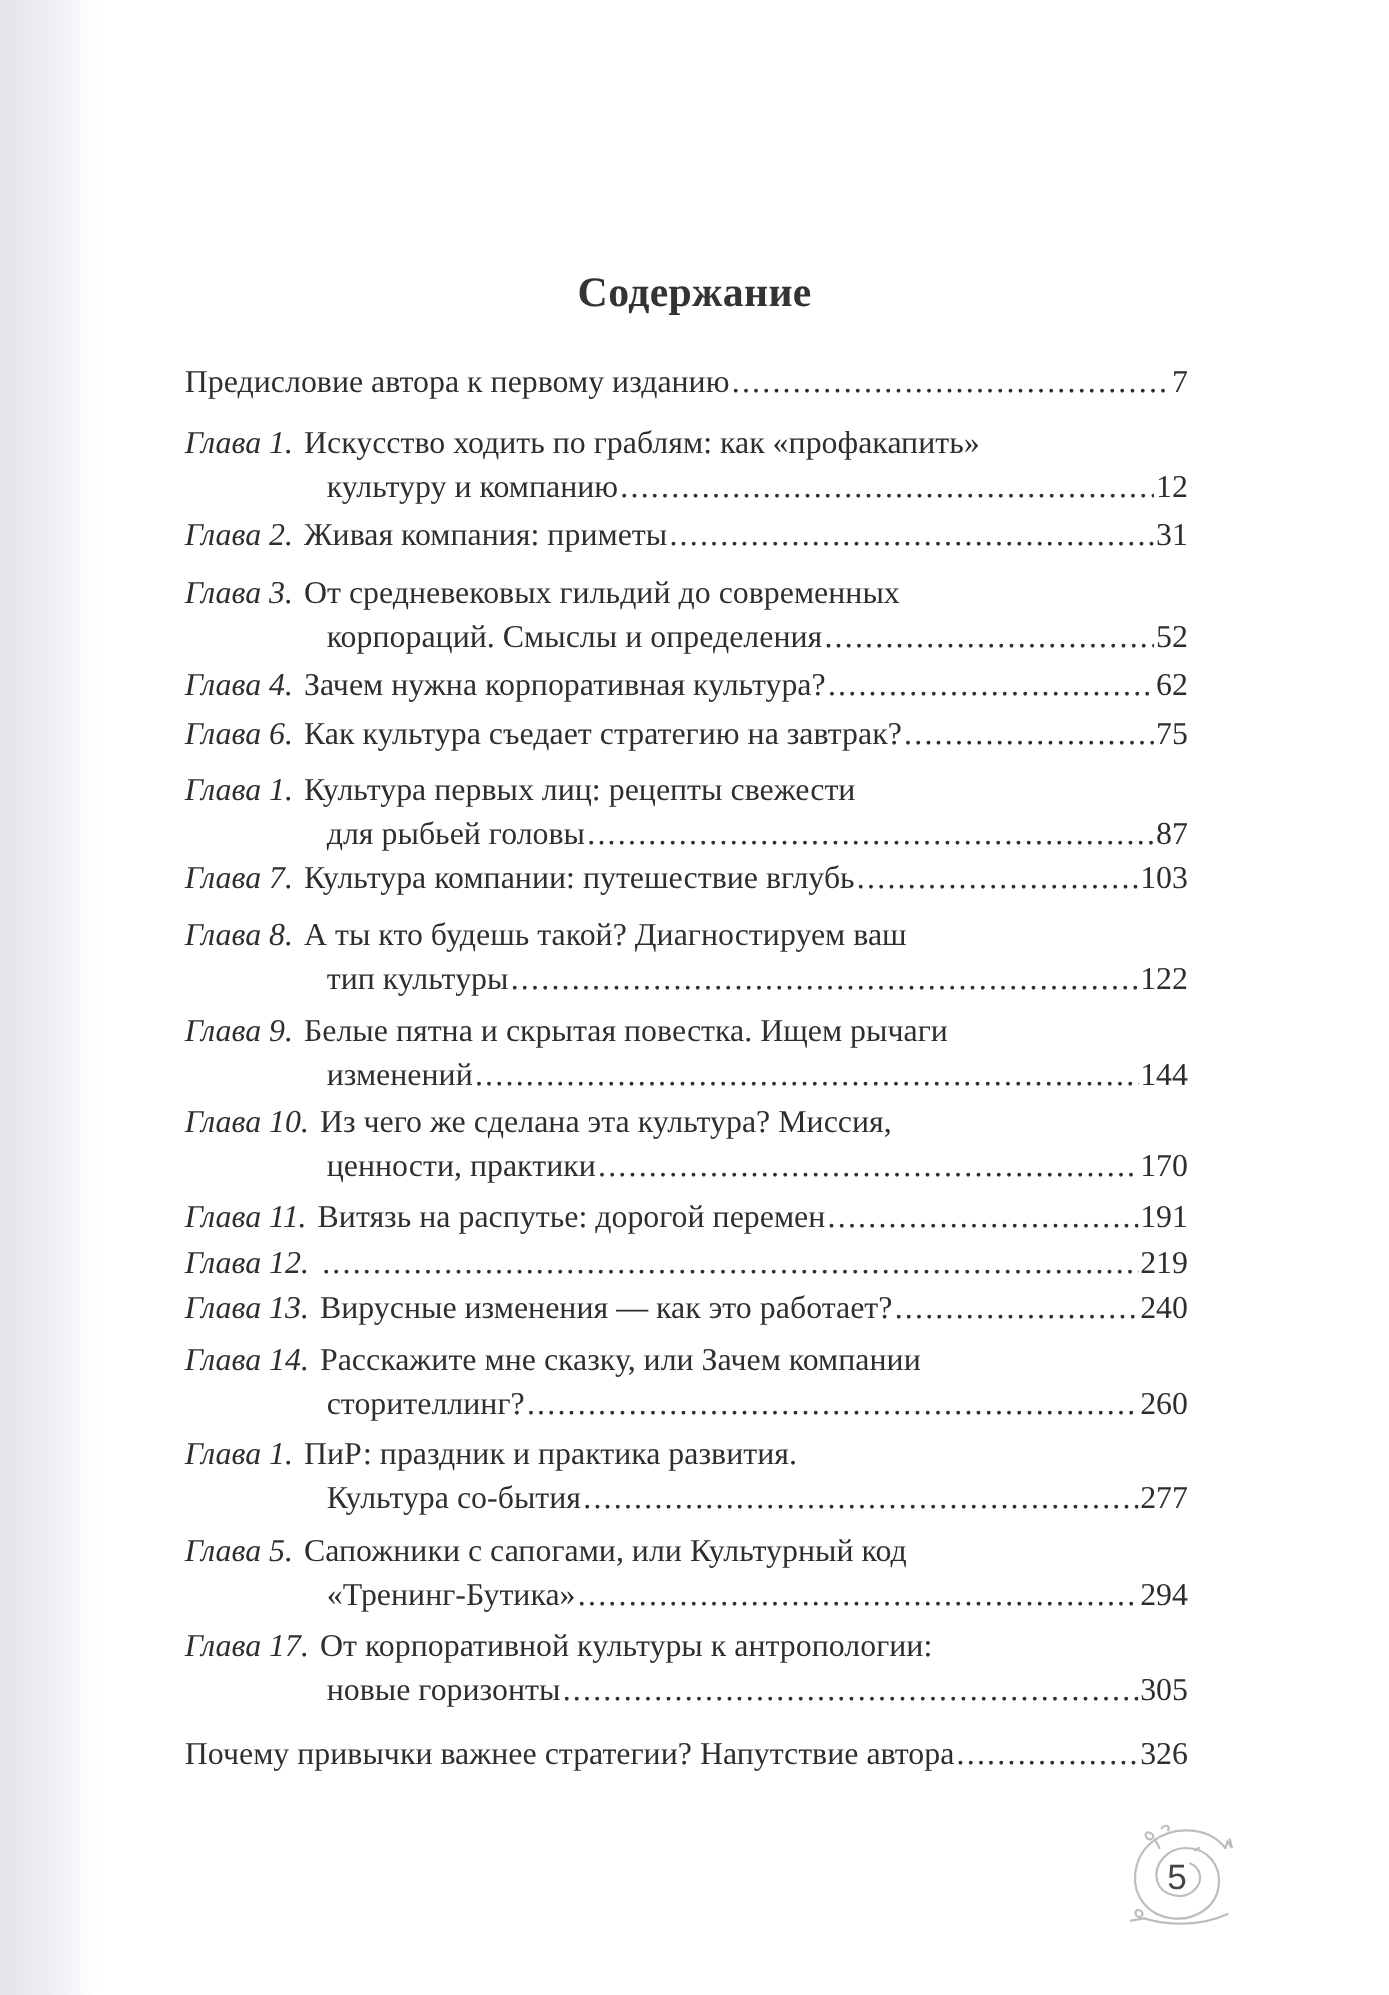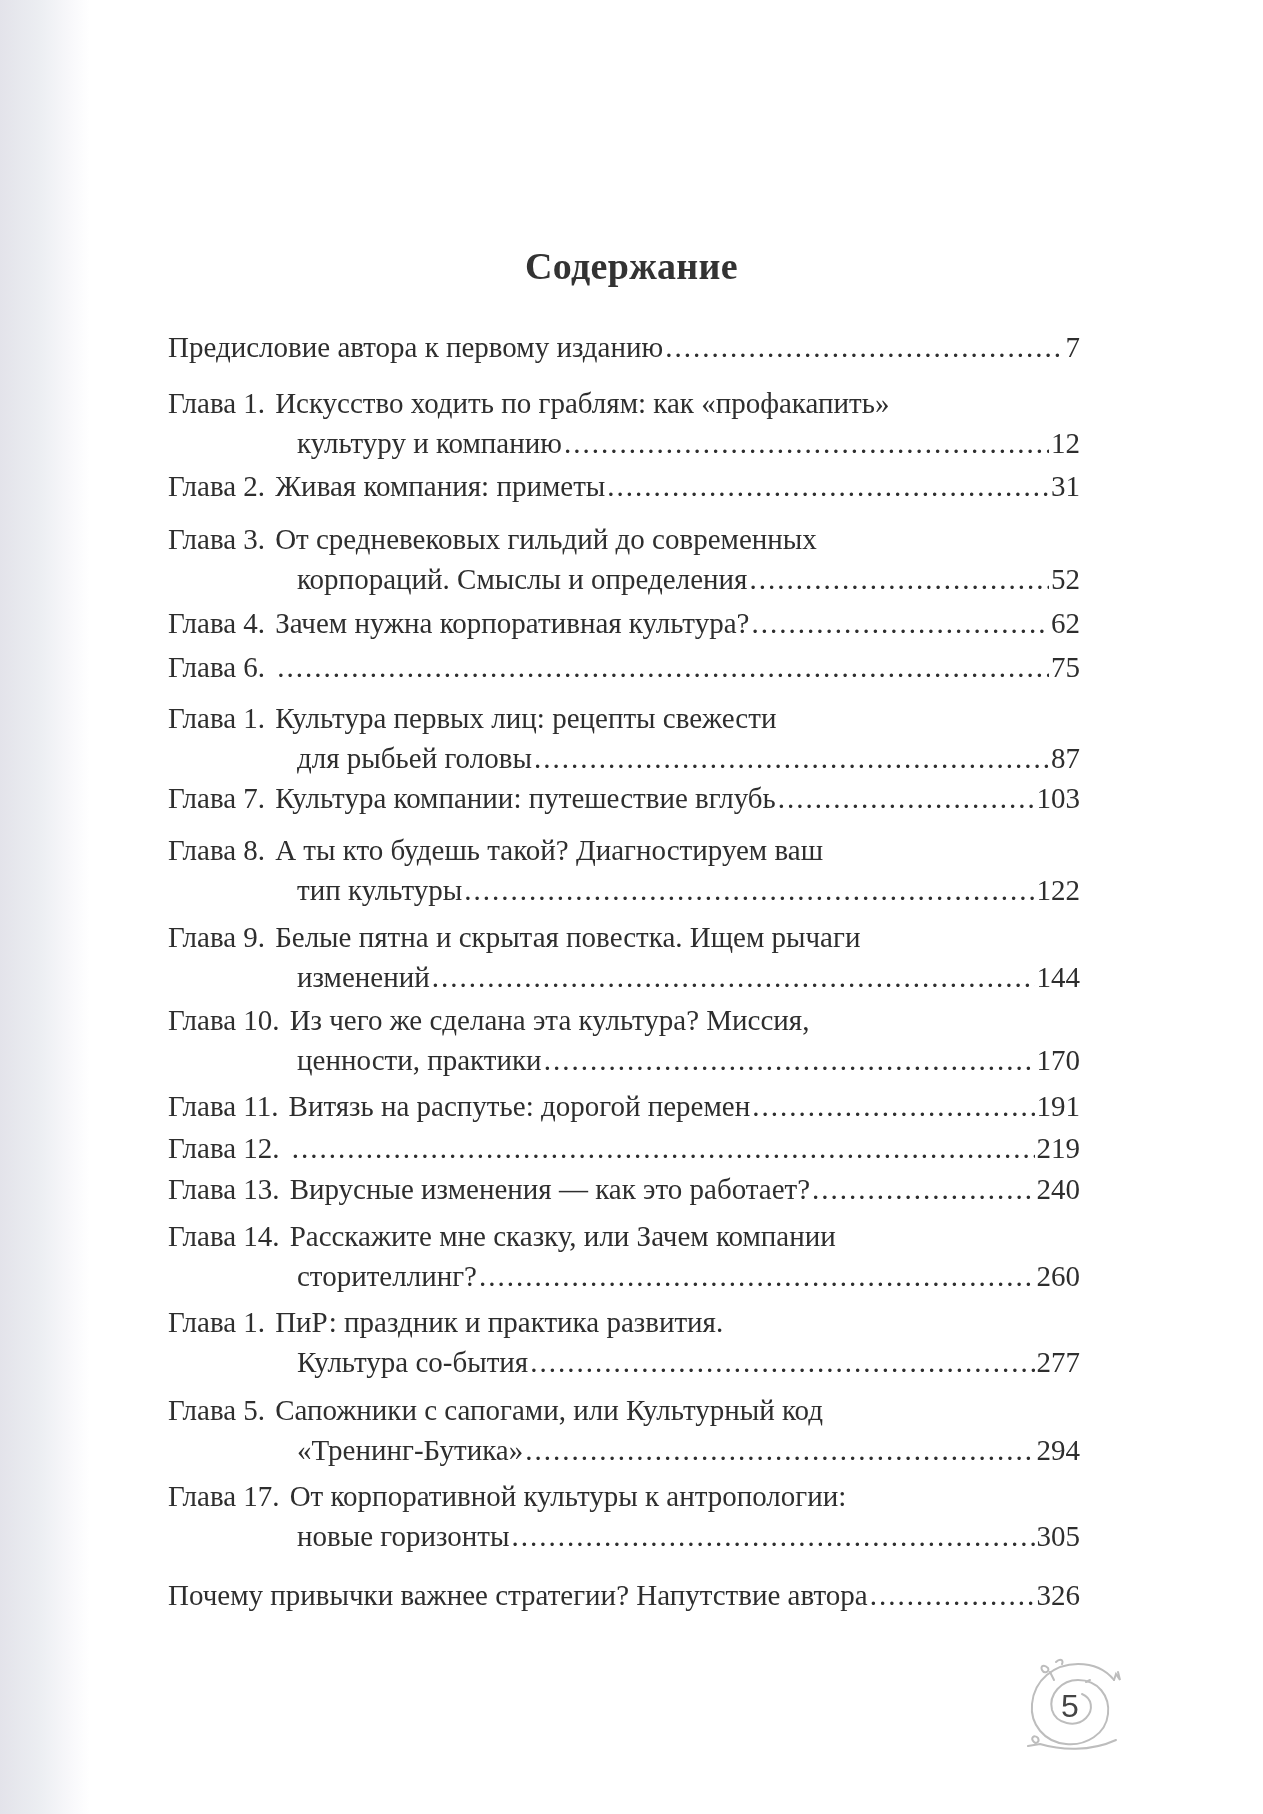--- a/index.html
+++ b/index.html
@@ -55,20 +55,21 @@
       font-size: 29px;
       line-height: 40px;
       white-space: nowrap;
       display: flex;
       align-items: center;
       color: #2e2e2e;
     }
     .prefix {
       flex: 0 0 auto;
       padding-right: 10px;
+      font-style: italic;
     }
     .indent {
       display: inline-block;
       flex: 0 0 auto;
     }
     .text {
       flex: 0 0 auto;
     }
     .leader {
       flex: 1 1 auto;
@@ -161,20 +162,21 @@
 
     <div class="line" style="top:603px">
       <span class="prefix">Глава 4.</span>
       <span class="text">Зачем нужна корпоративная культура?</span>
       <span class="leader"></span>
       <span class="page-num">62</span>
     </div>
 
     <div class="line" style="top:647px">
       <span class="prefix">Глава 6.</span>
+      <span class="text">Как культура съедает стратегию на завтрак?</span>
       <span class="leader"></span>
       <span class="page-num">75</span>
     </div>
 
     <div class="line" style="top:698px">
       <span class="prefix">Глава 1.</span>
       <span class="text">Культура первых лиц: рецепты свежести</span>
     </div>
     <div class="line" style="top:738px">
       <span class="indent" style="width:129px"></span>

